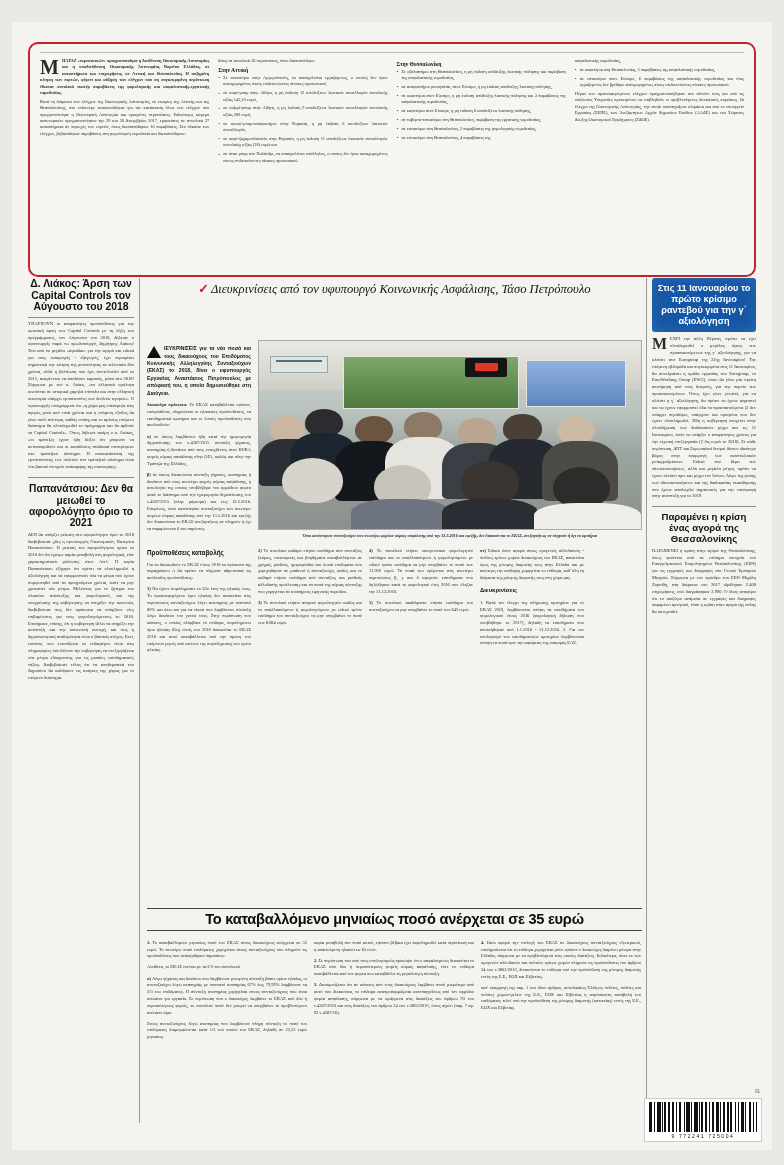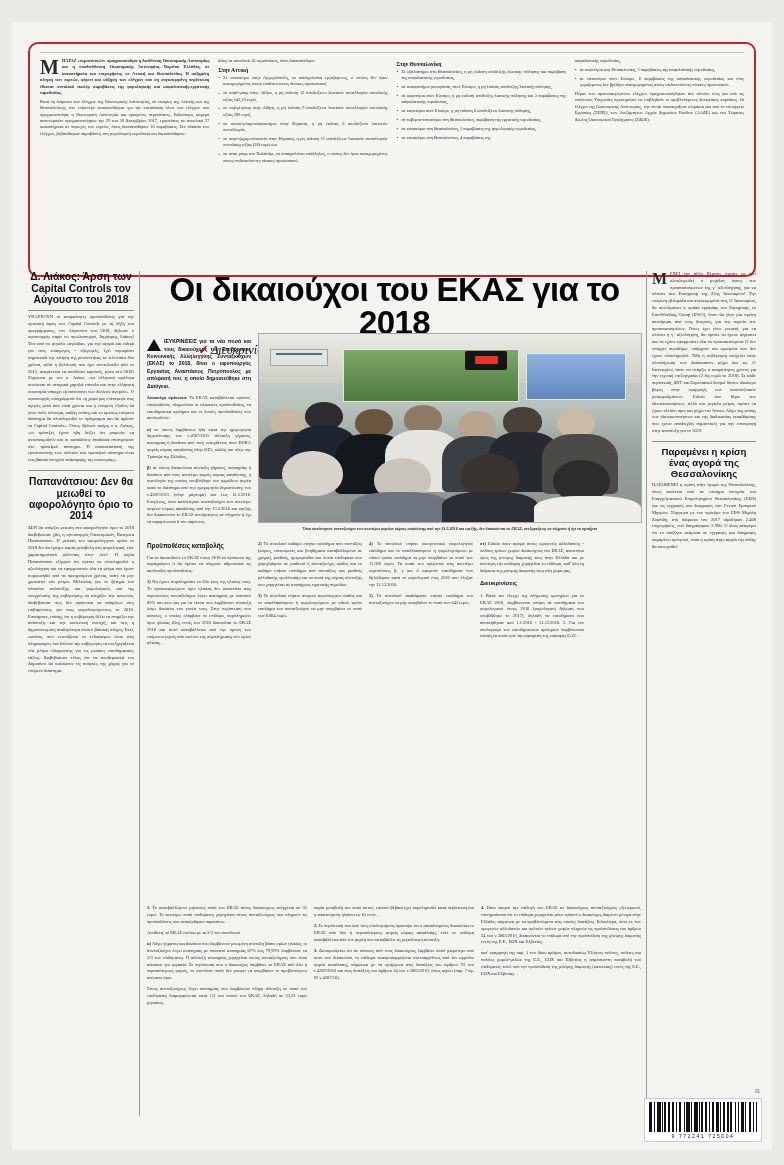--- a/index.html
+++ b/index.html
@@ -55,21 +55,21 @@
   .dropcap {
     float: left; font-family: "Liberation Serif", serif; font-weight: bold;
     font-size: 20px; line-height: 0.82; padding: 1px 3px 0 0;
   }
   .bullets { list-style: none; margin:0; padding:0; }
   .bullets li { padding-left: 5px; position: relative; }
   .bullets li:before { content:"•"; position:absolute; left:0; top:-0.5px; font-size:5px; }
 
   
   .main {
-    position: absolute; left: 16px; top: 249px;
+    position: absolute; left: 16px; top: 256px;
     width: 728px; height: 845px;
   }
 
   
   .lsidebar {
     position: absolute; left:0; top:0; width: 112px; height: 845px;
     border-right: 1.2px solid #9b9b96;
     padding-right: 5px;
   }
   .lsb-title {
@@ -253,26 +253,25 @@
       </div>
 
     </div>
   </div>
 
   <div class="main">
 
     <div class="lsidebar">
       <div class="lsb-title">Δ. Λιάκος: Άρση των Capital Controls τον Αύγουστο του 2018</div>
       <div class="lsb-body">ΥΠΑΡΧΟΥΝ οι απαραίτητες προϋποθέσεις για την οριστική άρση των Capital Controls με τη λήξη του προγράμματος, τον Αύγουστο του 2018, δήλωσε ο υφυπουργός παρά τω πρωθυπουργό, Δημήτρης Λιάκος! Ένα από τα μεγάλα «αγκάθια» για την αγορά και ειδικά για τους εισαγωγείς - εξαγωγείς, έχει περιορίσει σημαντικά την κίνηση της ρευστότητας τα τελευταία δύο χρόνια, αλλά η βελτίωση που έχει συντελεσθεί από το 2015, αναμένεται να αποδώσει καρπούς, μέσα στο 2018! Σύμφωνα με τον κ. Λιάκο, «τα ελληνικά ομόλογα κινούνται σε ιστορικά χαμηλά επίπεδα και στην ελληνική οικονομία υπάρχει εμπιστοσύνη των διεθνών αγορών». Ο υφυπουργός υπογράμμισε ότι «η χώρα μας επέστρεψε στις αγορές μετά από επτά χρόνια και η επόμενη έξοδος θα γίνει πολύ σύντομα, καθώς επίσης και το αμέσως επόμενο διάστημα θα ολοκληρωθεί το πρόγραμμα και θα αρθούν τα Capital Controls». Όπως δήλωσε ακόμη ο κ. Λιάκος, «οι τράπεζες έχουν ήδη δείξει ότι μπορούν να ανταποκριθούν και οι καταθέσεις σταδιακά επιστρέφουν στο τραπεζικό σύστημα. Η αποκατάσταση της εμπιστοσύνης των πολιτών στο τραπεζικό σύστημα είναι ένα βασικό στοιχείο ανάκαμψης της οικονομίας».</div>
-      <div class="lsb-title2">Παπανάτσιου: Δεν θα μειωθεί το αφορολόγητο όριο το 2014</div>
+      <div class="lsb-title2">Παπανάτσιου: Δεν θα μειωθεί το αφορολόγητο όριο το 2021</div>
       <div class="lsb-body">ΔΕΝ θα υπάρξει μείωση στο αφορολόγητο όριο το 2018 διαβεβαίωσε χθες η υφυπουργός Οικονομικών, Κατερίνα Παπανάτσιου. Η μείωση του αφορολόγητου ορίου το 2018 δεν θα έχουμε καμία μεταβολή στη φορολογική, είπε χαρακτηριστικά μιλώντας στον Αντ1. Η κυρία Παπανάτσιου εξήγησε ότι πρέπει να ολοκληρωθεί η αξιολόγηση και να εφαρμοστούν όλα τα μέτρα που έχουν συμφωνηθεί από τα προηγούμενα χρόνια, ώστε να μην χρειαστεί νέα μέτρα. Μιλώντας για το ζήτημα του πλαισίου ανάπτυξης και φορολογικού, και της υποχρέωσης της κυβέρνησης να στηρίξει την κοινωνία, διαβεβαίωσε πως δεν πρόκειται να υπάρξουν νέες επιβαρύνσεις για τους φορολογούμενους το 2018. Επισήμανε, επίσης, ότι η κυβέρνηση θέλει να στηρίξει την ανάπτυξη και την κοινωνική συνοχή, και πως η δημοσιονομική σταθερότητα είναι ο βασικός στόχος. Εκεί, ωστόσο, που εντοπίζεται το ενδιαφέρον είναι στις πληροφορίες που θέλουν την κυβέρνηση να επεξεργάζεται νέα μέτρα ελάφρυνσης για τις μεσαίες εισοδηματικές τάξεις. Διαβεβαίωσε τέλος ότι τα αποθεματικά του Δημοσίου θα καλύψουν τις ανάγκες της χώρας για το επόμενο διάστημα.</div>
     </div>
 
     <div class="headwrap">
-      <div class="mainhead">Οι δικαιούχοι του ΕΚΑΣ για το 2018</div>
       <div class="subhead-main"><span class="check">✓</span><span>Διευκρινίσεις από τον υφυπουργό Κοινωνικής Ασφάλισης, Τάσο Πετρόπουλο</span></div>
     </div>
 
     <div class="artbody">
 
       <div class="introrow">
         <div class="introcol">
           <p class="intro-lead"><span class="tri"></span><span>ΙΕΥΚΡΙΝΙΣΕΙΣ για τα νέα ποσά και τους δικαιούχους του Επιδόματος Κοινωνικής Αλληλεγγύης Συνταξιούχων (ΕΚΑΣ) το 2018, δίνει ο υφυπουργός Εργασίας Αναστάσιος Πετρόπουλος με απόφασή του, η οποία δημοσιεύθηκε στη Διαύγεια.</span></p>
           <div class="colbody">
             <p><b>Δικαιούχα πρόσωπα:</b> <span>Το ΕΚΑΣ καταβάλλεται εφόσον, επιπρόσθετα, πληρούνται οι ηλικιακές προϋποθέσεις, τα εισοδηματικά κριτήρια και οι λοιπές προϋποθέσεις που ακολουθούν:</span></p>
@@ -340,20 +339,21 @@
           <div class="colbody">
             <p><b>στ)</b> <span>Ειδικά όσον αφορά στους ομογενείς αλλοδαπούς - πολίτες τρίτων χωρών δικαιούχους του ΕΚΑΣ, απαιτείται όρος της μόνιμης διαμονής τους στην Ελλάδα και με απώτερη την ανάληψη χορηγείται το επίδομα, καθ' όλη τη διάρκεια της μόνιμης διαμονής τους στη χώρα μας.</span></p>
             <div class="sec-h2">Διευκρινίσεις</div>
             <p>1. Κατά τον έλεγχο της πλήρωσης κριτηρίων για το ΕΚΑΣ 2018, λαμβάνονται υπόψη τα εισοδήματα του φορολογικού έτους 2016 (φορολογική δήλωση που υποβλήθηκε το 2017), δηλαδή τα εισοδήματα που αποκτήθηκαν από 1.1.2016 - 31.12.2016. 2. Για τον υπολογισμό των εισοδηματικών κριτηρίων λαμβάνονται υπόψη τα ποσά πριν την αφαίρεση της εισφοράς ΕΑΣ.</p>
           </div>
         </div>
       </div>
     </div>
 
     <div class="bottomsec">
+      <div class="bottomhead">Το καταβαλλόμενο μηνιαίως ποσό ανέρχεται σε 35 ευρώ</div>
       <div class="bottomcols">
         <div class="bcol">
           <div class="colbody">
             <p><b>1.</b> <span>Το καταβαλλόμενο μηνιαίως ποσό του ΕΚΑΣ στους δικαιούχους ανέρχεται σε 35 ευρώ. Το ανωτέρω ποσό επιδόματος χορηγείται στους συνταξιούχους που πληρούν τις προϋποθέσεις που αναφέρθηκαν παραπάνω.</span></p>
             <p>Αντίθετα, το ΕΚΑΣ νοείται με τα 2/3 του συνολικού</p>
             <p><b>α)</b> <span>Λόγω γήρατος και θανάτου που λαμβάνουν μειωμένη σύνταξη βάσει ορίων ηλικίας, οι συνταξιούχοι λόγω αναπηρίας με ποσοστό αναπηρίας 67% έως 79,99% λαμβάνουν τα 2/3 του επιδόματος. Η σύνταξη αναπηρίας χορηγείται στους συνταξιούχους που είναι ανίκανοι για εργασία. Σε περίπτωση που ο δικαιούχος λαμβάνει το ΕΚΑΣ από δύο ή περισσότερους φορείς, το συνολικό ποσό δεν μπορεί να υπερβαίνει το προβλεπόμενο ανώτατο όριο.</span></p>
             <p>Στους συνταξιούχους λόγω αναπηρίας που λαμβάνουν πλήρη σύνταξη το ποσό του επιδόματος διαμορφώνεται κατά 1/3 του ποσού του ΕΚΑΣ, δηλαδή σε 23,33 ευρώ μηνιαίως.</p>
           </div>
         </div>
         <div class="bcol">
@@ -366,20 +366,23 @@
         <div class="bcol">
           <div class="colbody">
             <p><b>4.</b> <span>Όσοι αφορά την επιλογή του ΕΚΑΣ σε δικαιούχους συνταξιούχους εξωτερικού, επισημαίνεται ότι το επίδομα χορηγείται μόνο εφόσον ο δικαιούχος διαμένει μόνιμα στην Ελλάδα, σύμφωνα με τα προβλεπόμενα στις οικείες διατάξεις. Ειδικότερα, όσοι εκ των ομογενών αλλοδαπών και πολιτών τρίτων χωρών πληρούν τις προϋποθέσεις του άρθρου 34 του ν.3863/2010, δικαιούνται το επίδομα υπό την προϋπόθεση της μόνιμης διαμονής εντός της Ε.Ε., ΕΟΧ και Ελβετίας.</span></p>
             <p>κατ' εφαρμογή της παρ. 1 του ίδιου άρθρου, αυτοδικαίως Έλληνες πολίτες, πολίτες και πολίτες χωρών-μελών της Ε.Ε., ΕΟΧ και Ελβετίας η απρόσκοπτη καταβολή του επιδόματος τελεί υπό την προϋπόθεση της μόνιμης διαμονής (κατοικίας) εντός της Ε.Ε., ΕΟΧ και Ελβετίας.</p>
           </div>
         </div>
       </div>
     </div>
 
     <div class="rsidebar">
+      <div class="bluebox">
+        <div class="bluebox-t">Στις 11 Ιανουαρίου το πρώτο κρίσιμο ραντεβού για την γ΄ αξιολόγηση</div>
+      </div>
       <div class="rsb-body dropcap-wrap"><span class="dropcap" style="font-size:16px;">Μ</span><span>ΕΧΡΙ την άλλη Πέμπτη, πρέπει να έχει ολοκληρωθεί ο μεγάλος όγκος των προαπαιτούμενων της γ΄ αξιολόγησης, για να κλείσει στο Eurogroup της 22ης Ιανουαρίου! Την επόμενη εβδομάδα και συγκεκριμένα στις 11 Ιανουαρίου, θα συνεδριάσει η ομάδα εργασίας του Eurogroup, το EuroWorking Group (EWG), όπου θα γίνει μία πρώτη αποτίμηση από τους θεσμούς, για την πορεία των προαπαιτουμένων. Όπως έχει γίνει γνωστό, για να κλείσει η γ΄ αξιολόγηση, θα πρέπει να έχουν ψηφιστεί και να έχουν εφαρμοστεί όλα τα προαπαιτούμενα (2 δεν υπάρχει περιθώριο, υπάρχουν και ορισμένα που δεν έχουν ολοκληρωθεί. Ήδη η κυβέρνηση στοχεύει στην ολοκλήρωση των διαδικασιών μέχρι και τις 11 Ιανουαρίου, ώστε να υπάρξει ο απαραίτητος χρόνος για την τεχνική επεξεργασία (2 δις ευρώ το 2018). Σε κάθε περίπτωση, ΔΝΤ και Ευρωπαϊκοί θεσμοί δίνουν ιδιαίτερο βάρος στην εφαρμογή των αναπτυξιακών μεταρρυθμίσεων. Ειδικό στο θέμα των ιδιωτικοποιήσεων, αλλά και μεγάλα μέτρα, πρέπει να έχουν κλείσει πριν και μέχρι τον Ιούνιο. Λόγω της φύσης των ιδιωτικοποιήσεων και της διαδικασίας εκκαθάρισης που έχουν αποδειχθεί σημαντικές για την επιστροφή στην ανάπτυξη για το 2019.</span></div>
       <div class="rsb-title2">Παραμένει η κρίση ένας αγορά της Θεσσαλονίκης</div>
       <div class="rsb-body">ΠΑΡΑΜΕΝΕΙ η κρίση στην αγορά της Θεσσαλονίκης, όπως φαίνεται από τα επίσημα στοιχεία του Επαγγελματικού Επιμελητηρίου Θεσσαλονίκης (ΕΕΘ) για τις εγγραφές και διαγραφές στο Γενικό Εμπορικό Μητρώο. Σύμφωνα με τον πρόεδρο του ΕΕΘ Μιχάλη Ζορπίδη, στη διάρκεια του 2017 ιδρύθηκαν 2.408 επιχειρήσεις, ενώ διαγράφηκαν 2.990. Ο ίδιος αναφέρει ότι το ισοζύγιο ανάμεσα σε εγγραφές και διαγραφές παραμένει αρνητικό, τόσο η κρίση στην αγορά της πόλης θα συνεχισθεί.</div>
     </div>
 
   </div>
 
   <div class="barcode-wrap">
     <div class="bars" id="bars">
         <i style="width:2.4px;background:#111;"></i>

